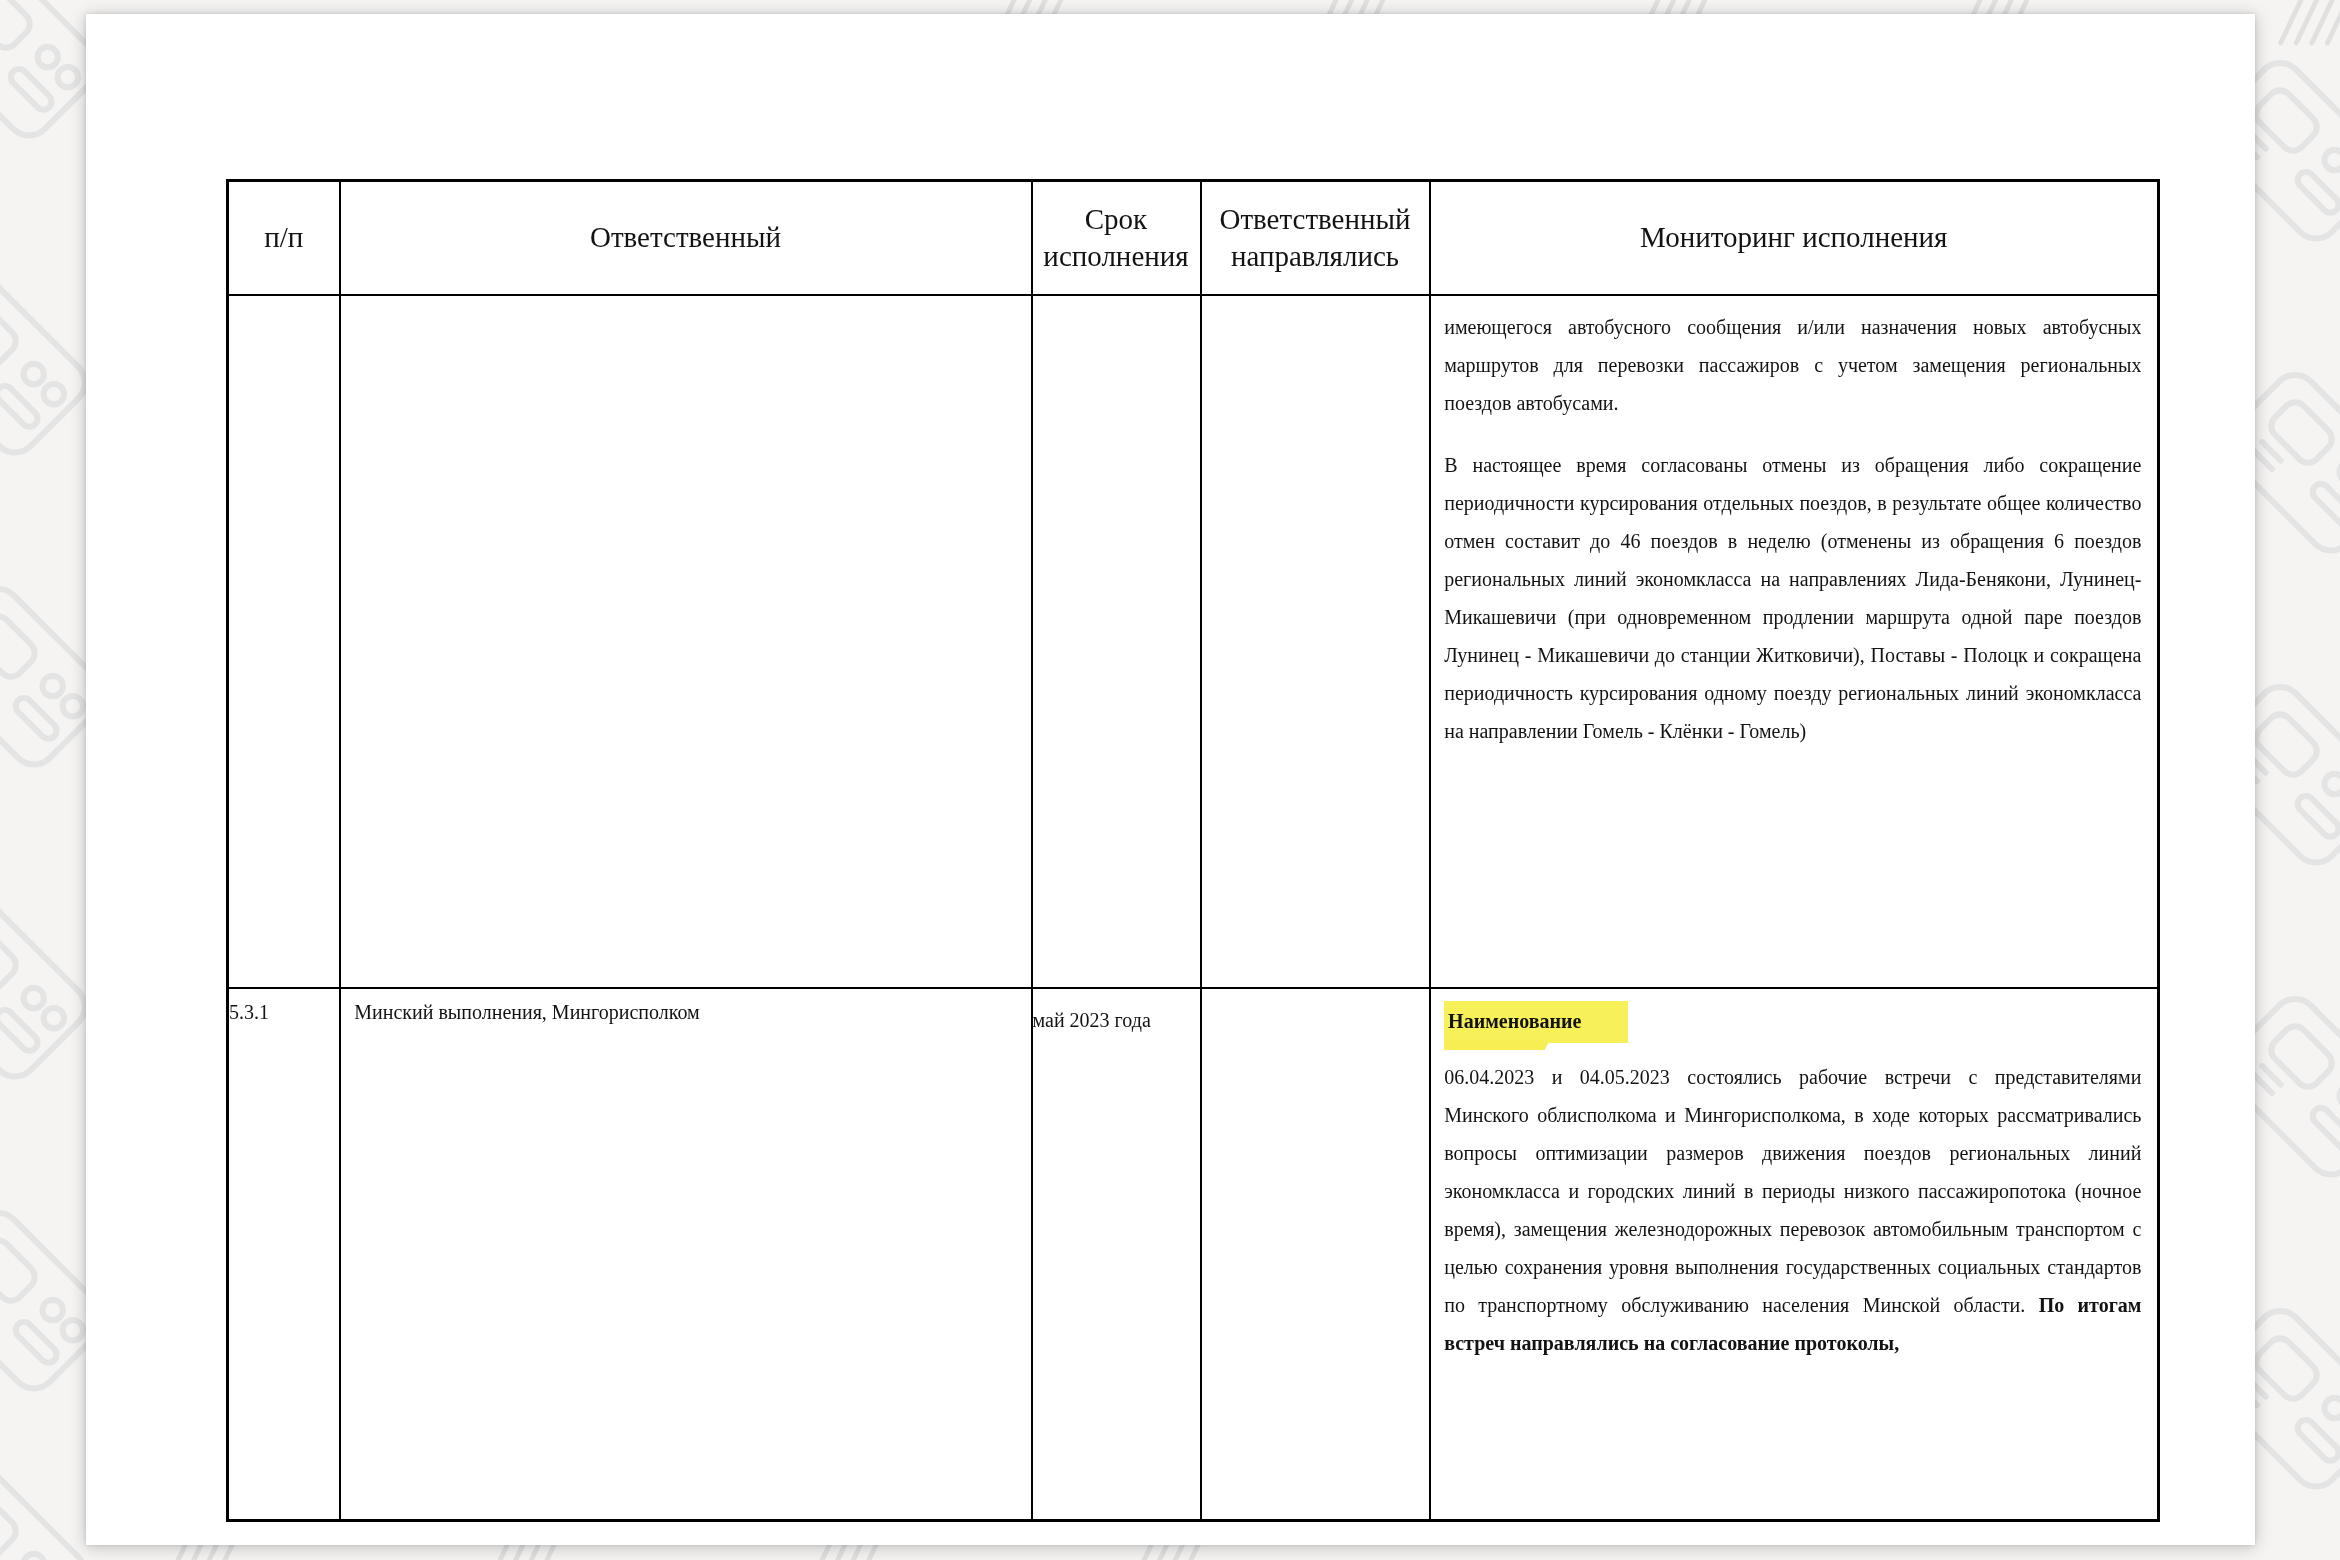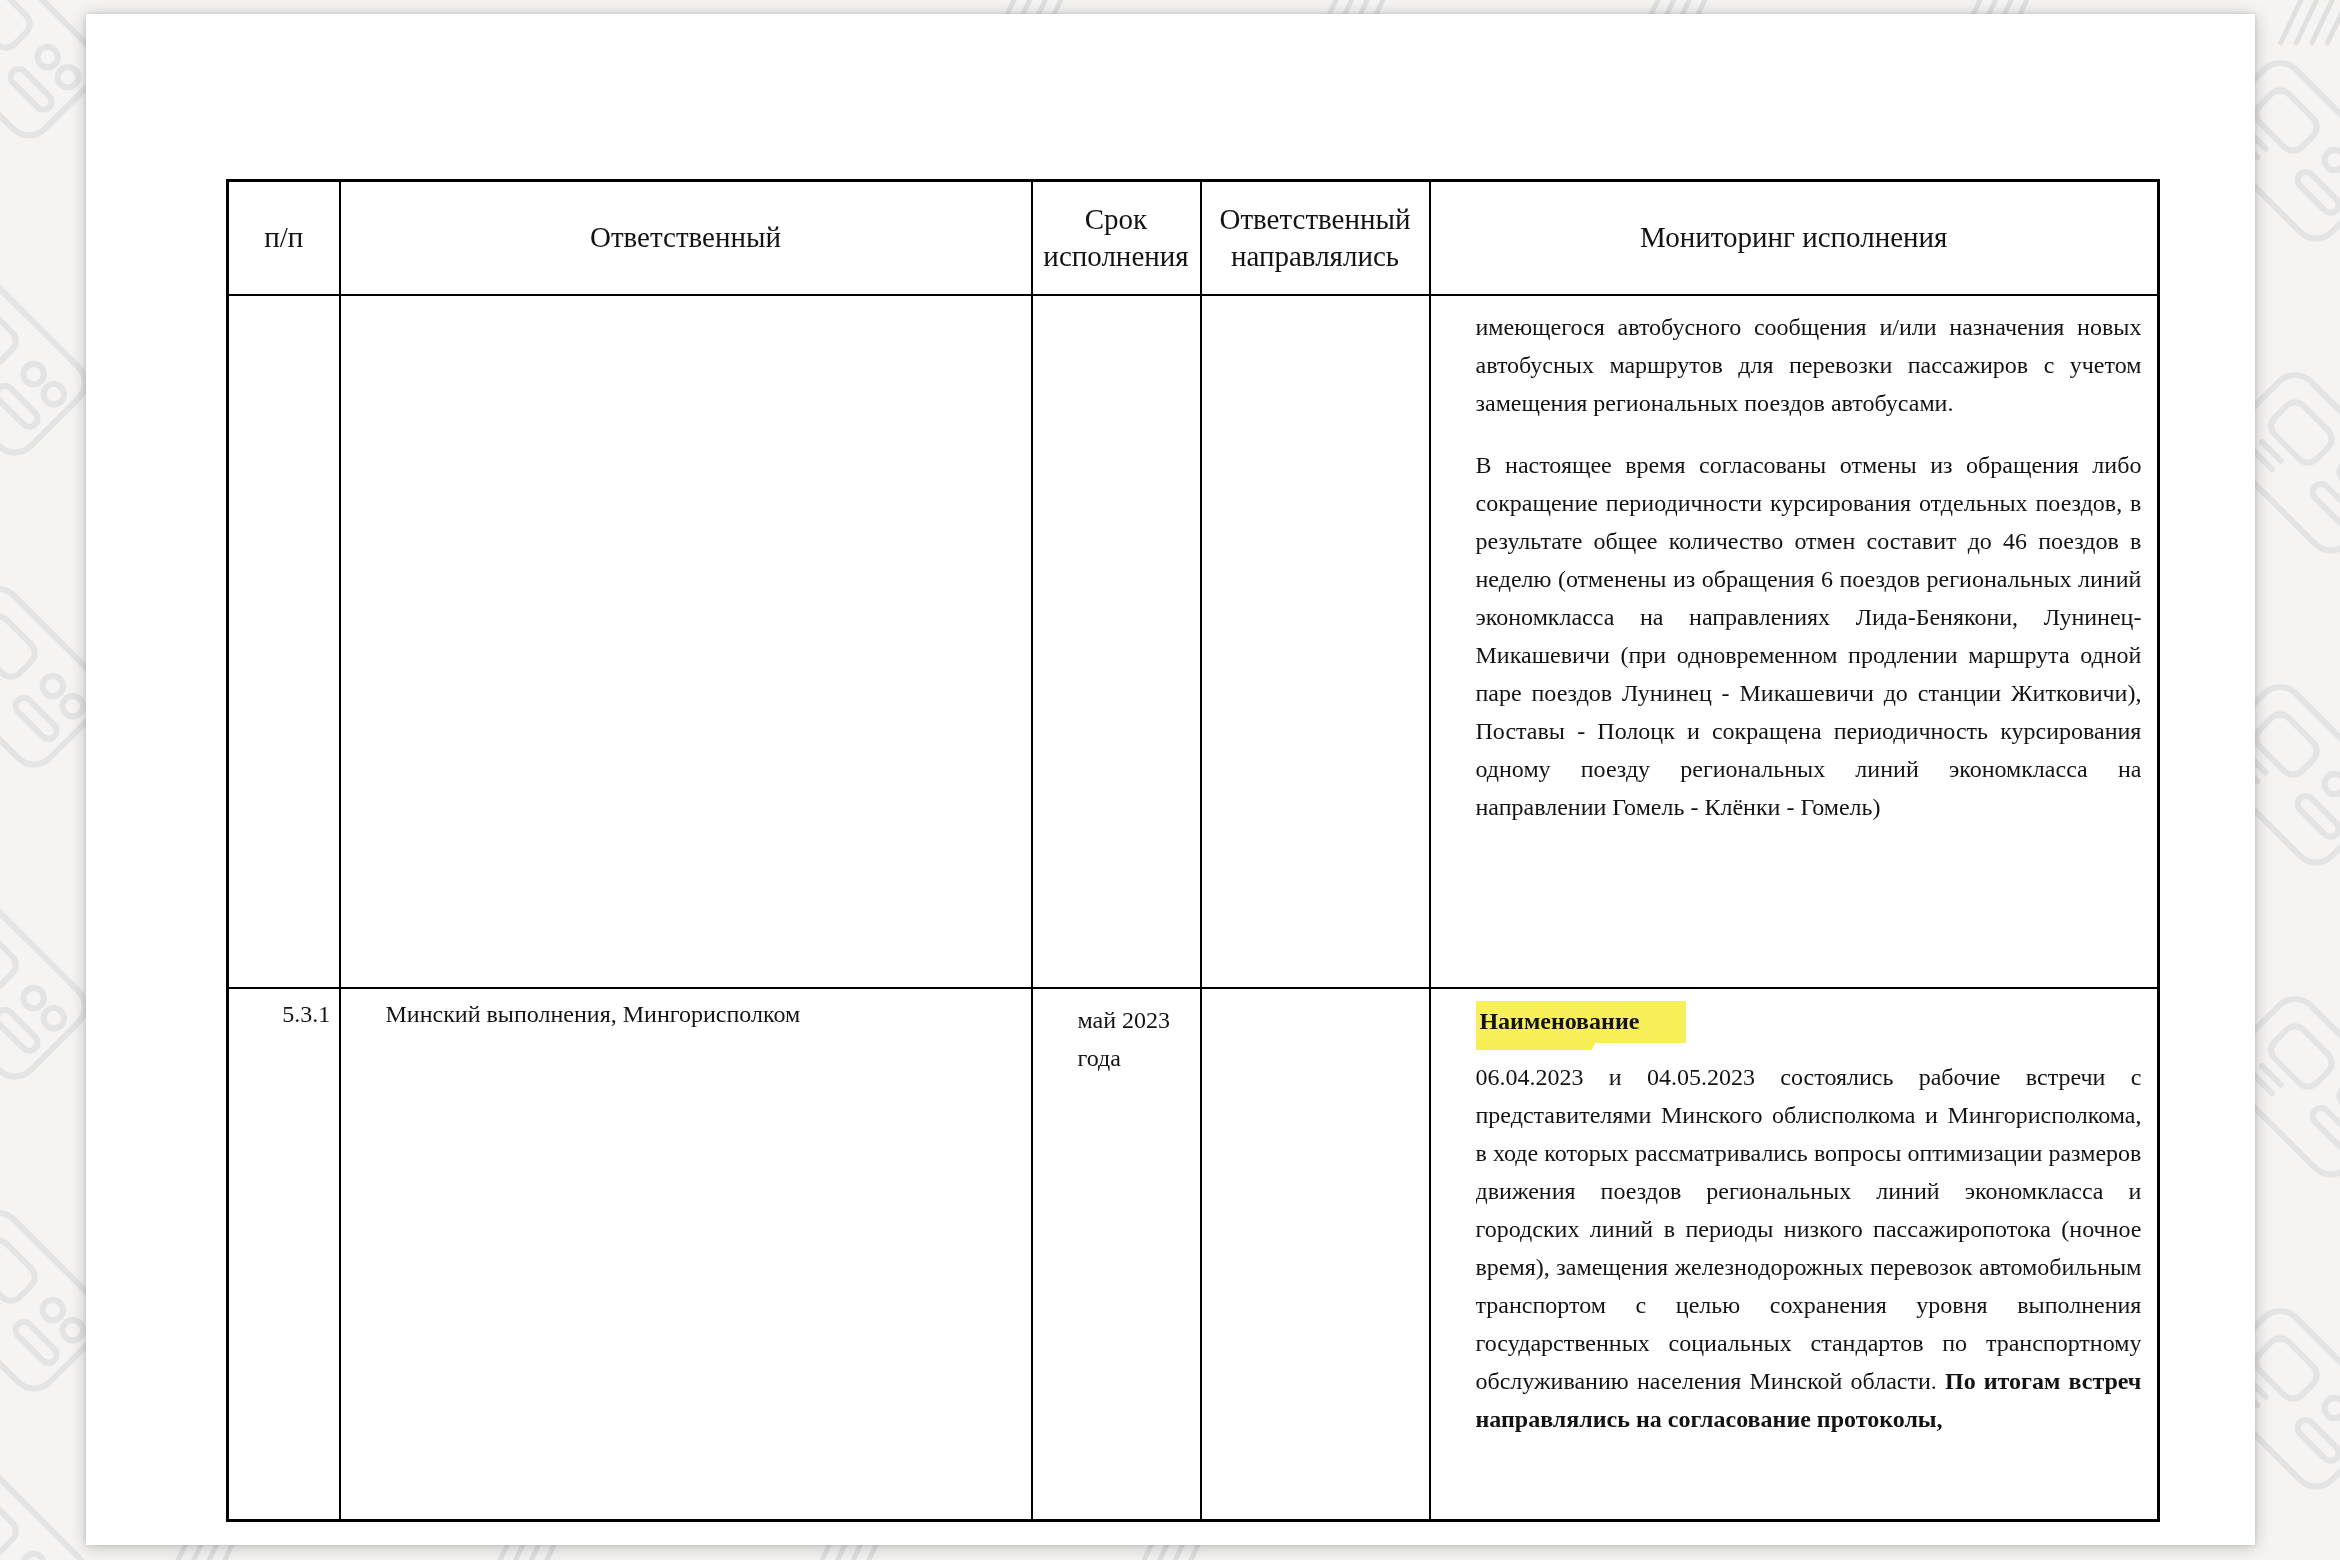--- a/index.html
+++ b/index.html
@@ -43,26 +43,26 @@
   .doc-table thead tr { height: 115px; }
   .doc-table thead th {
     font-weight: normal;
     font-size: 29px;
     line-height: 37px;
     text-align: center;
     vertical-align: middle;
     padding: 0 5.9px;
   }
 
-  .doc-table td { vertical-align: top; font-size: 24px; padding-left: 45px; }
+  .doc-table td { vertical-align: top; font-size: 20px; }
 
   tr.r-1 { height: 693px; }
   tr.r-2 { height: 532px; }
 
-  .c-num  { text-align: center; padding-top: 11.7px; }
+  .c-num  { text-align: left; padding-top: 11.7px; }
   .c-name { padding: 11.7px 9.8px 0 13.7px; }
   .c-term { text-align: left; padding-top: 11.7px; line-height: 38px; }
   .c-mon  { padding: 11.7px 15.6px 0 13.7px; }
 
   .mon-wrap { overflow: hidden; text-align: justify; }
   .mon-wrap-1 { height: 676px; }
   .mon-wrap-2 { height: 514px; }
   .mon-wrap p { margin: 0 0 24.4px; line-height: 38px; }
 
   .status-line { margin-bottom: 15.6px !important; text-align: left; }

